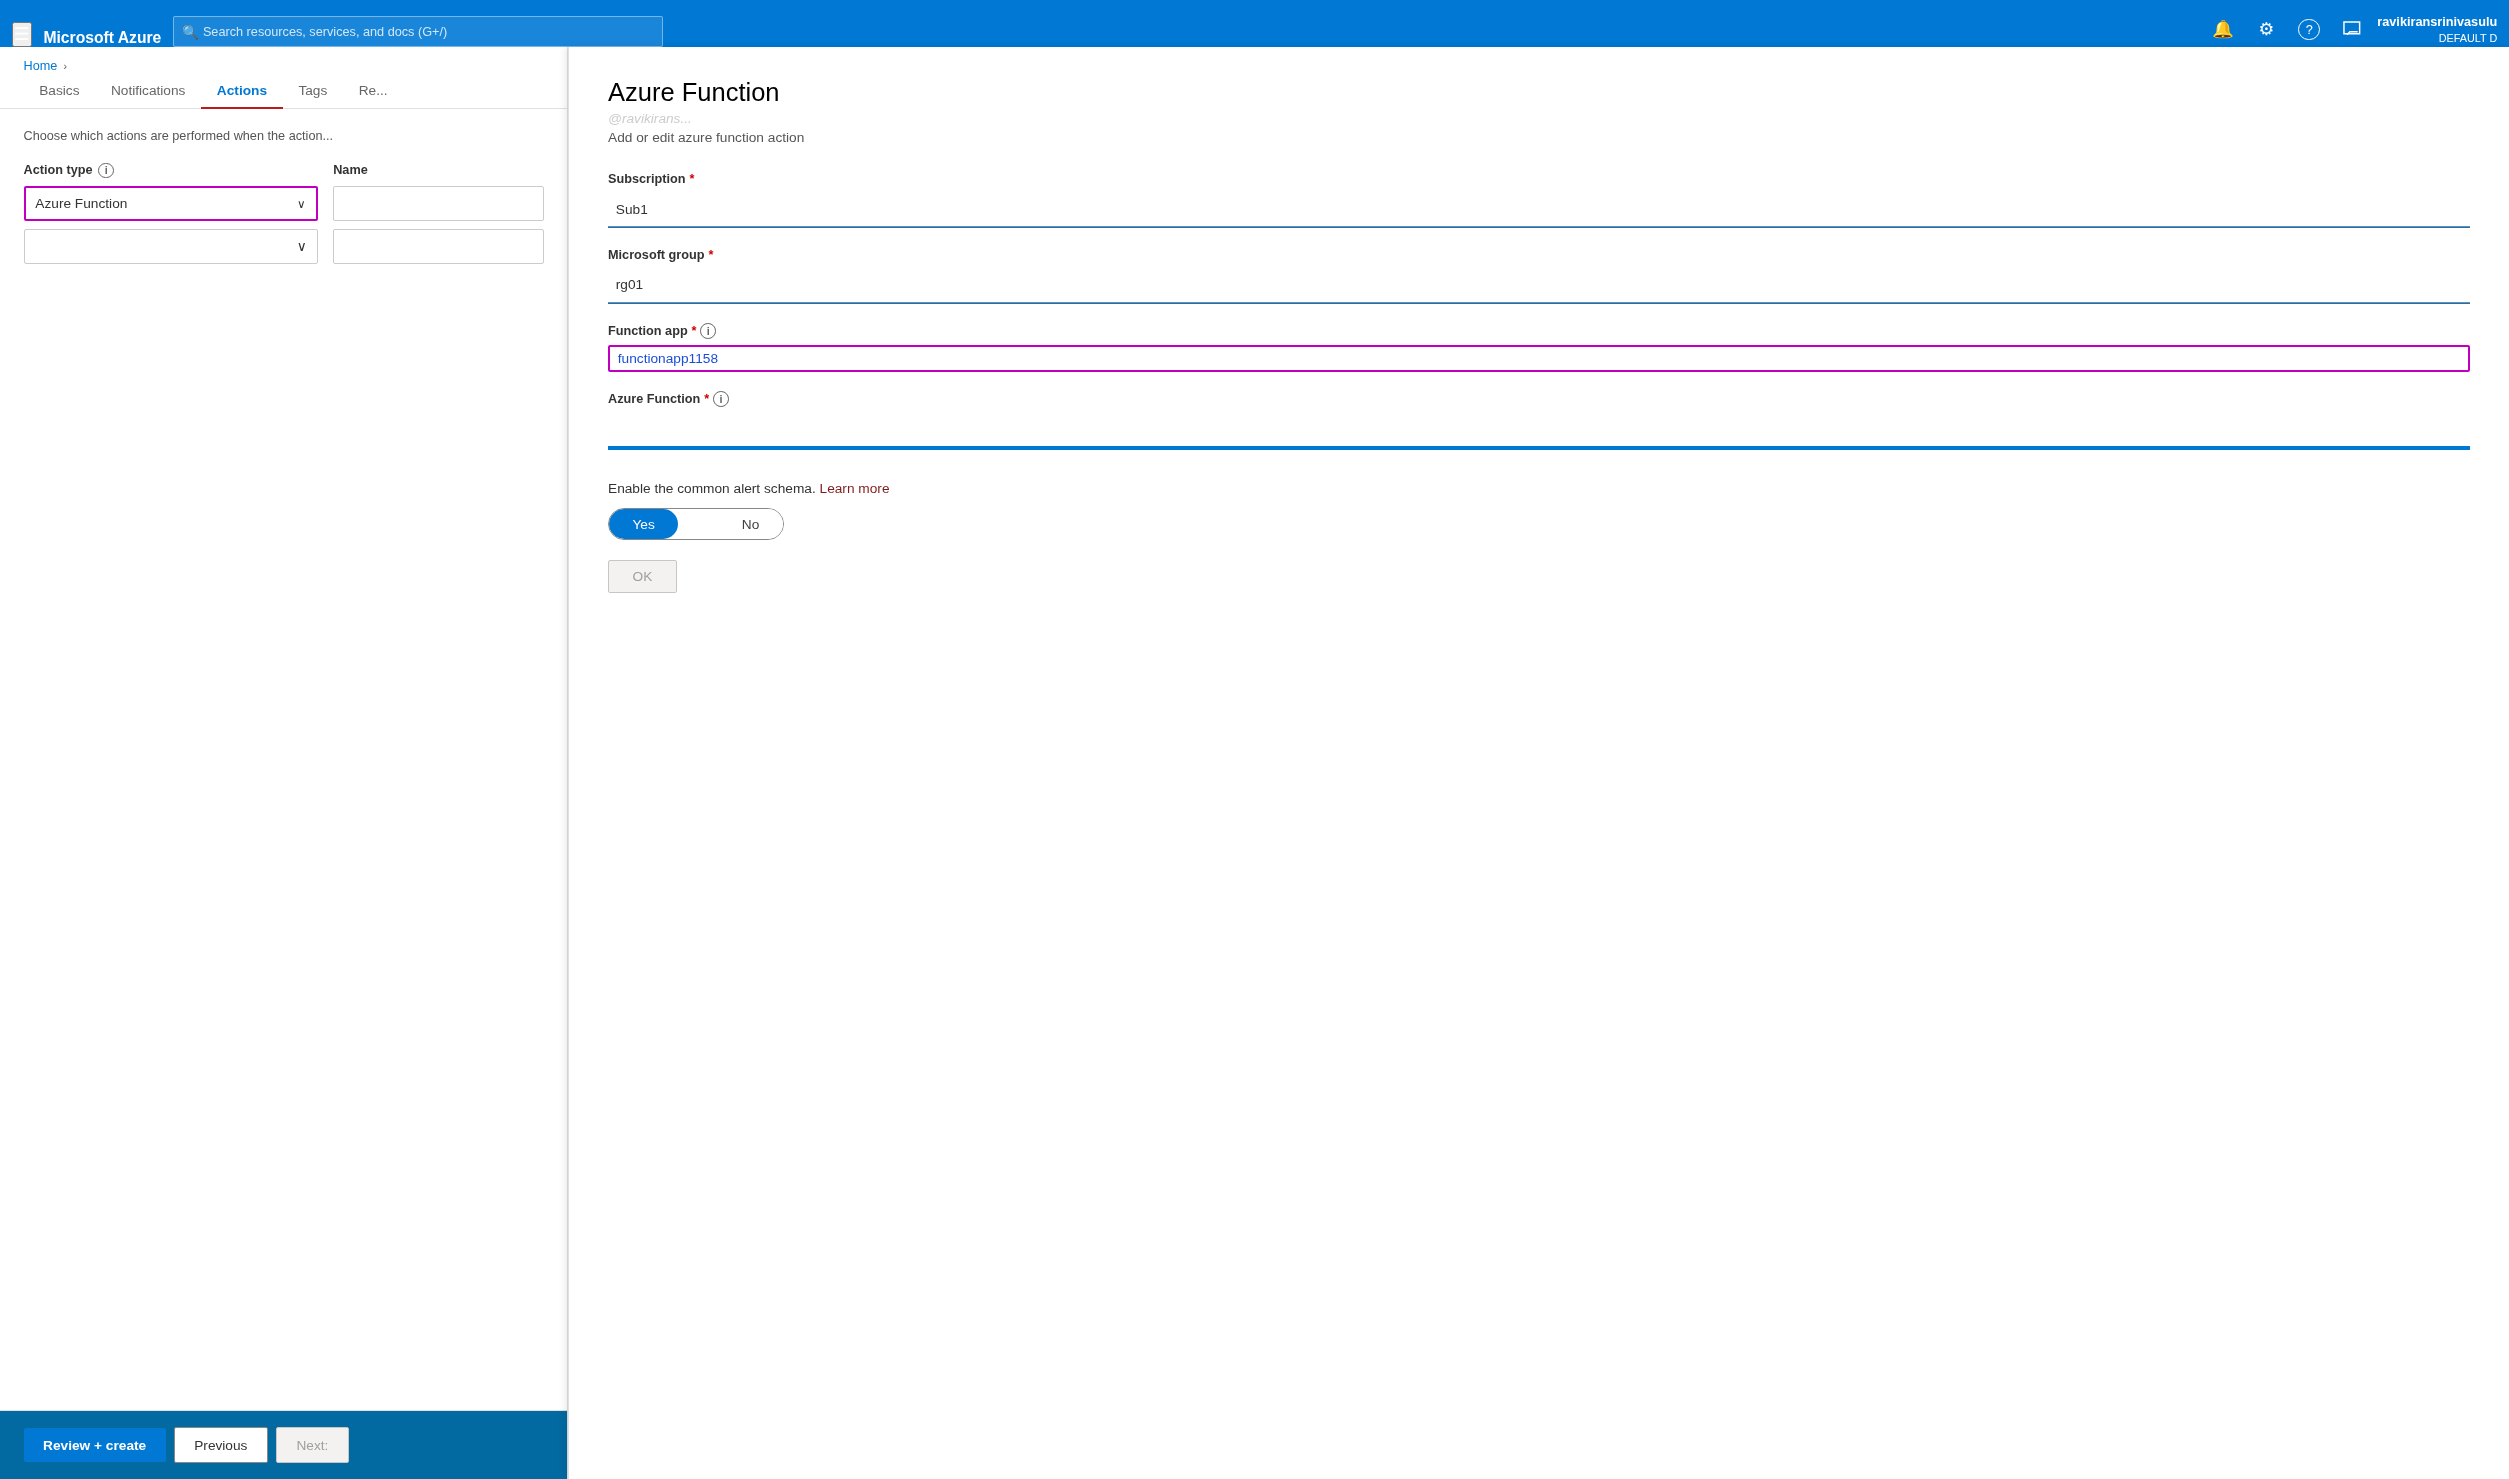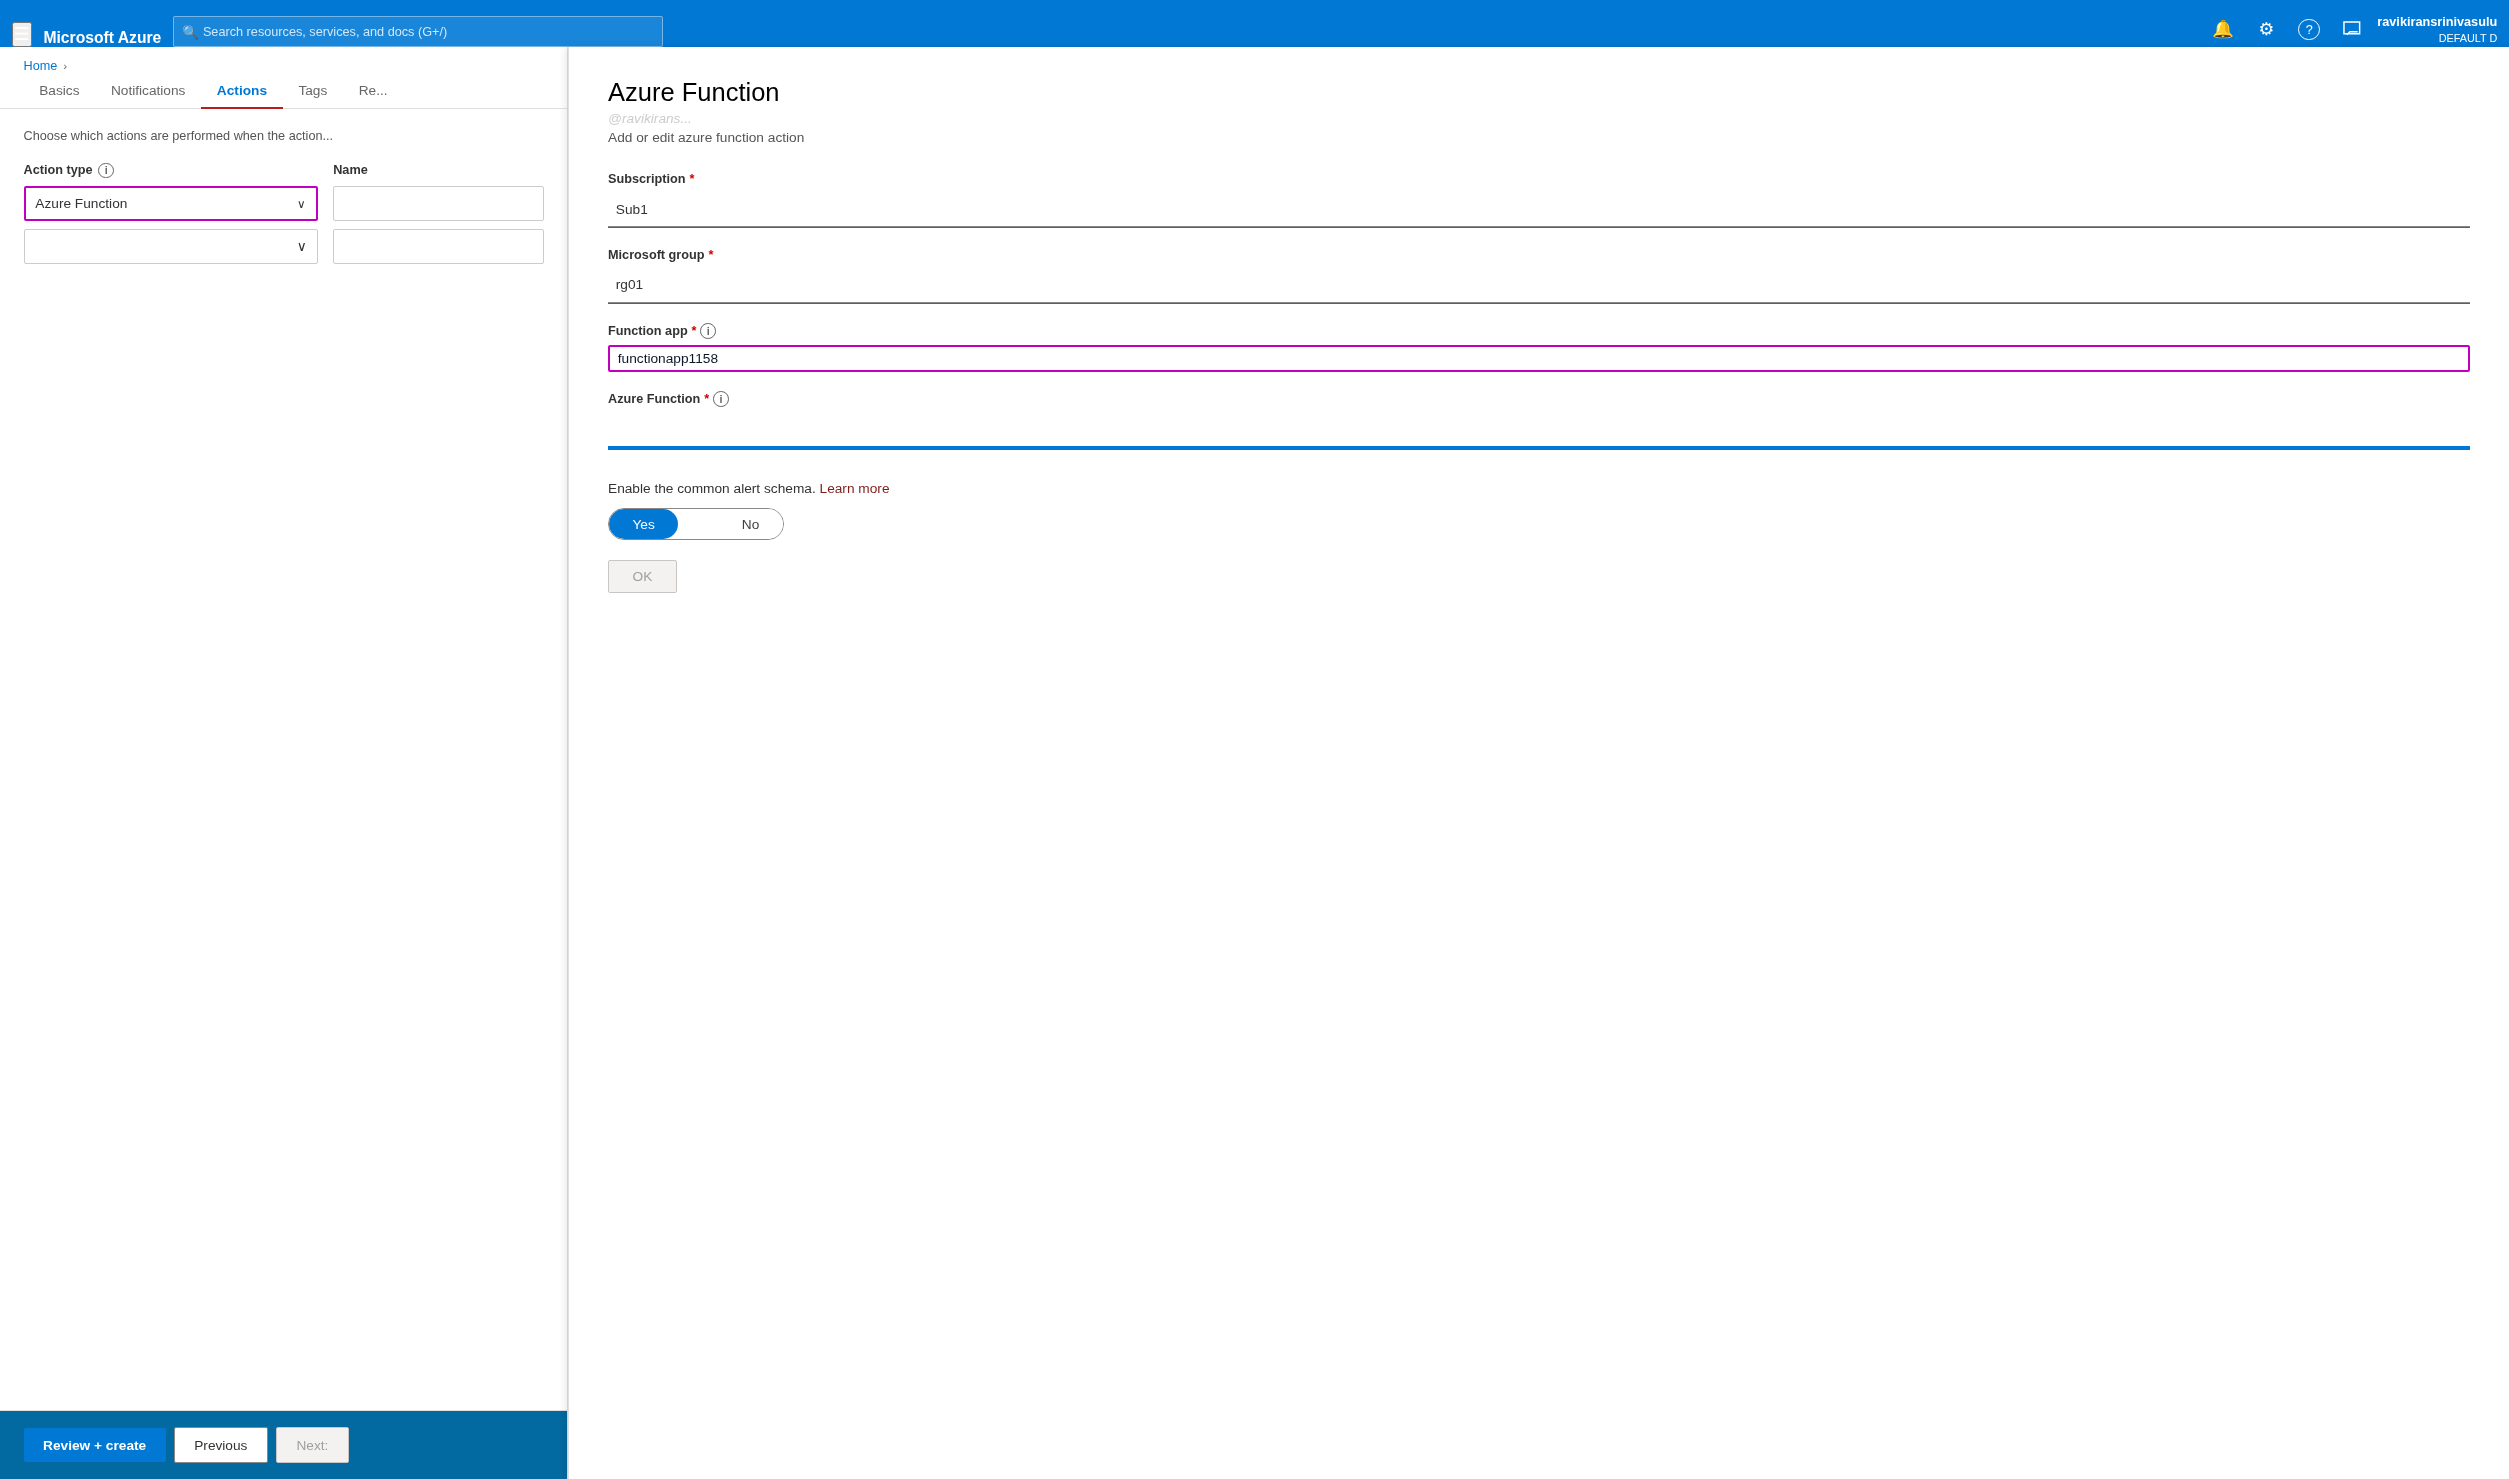--- a/index.html
+++ b/index.html
@@ -461,21 +461,21 @@
       <div style="border-bottom: 1px solid #0078d4;"></div>
     </div>
 
     <div class="form-field">
       <div class="form-label">
         <span>Function app</span>
         <span class="required-star">*</span>
         <span class="info-icon">i</span>
       </div>
       <div style="border: 2px solid #c000c0; border-radius: 2px; padding: 3.9px 7.8px; background: white;">
-        <input style="border: none; outline: none; width: 100%; font-size: 13.7px; color: #0f172a;" type="text" value="functionapp1158">
+        <input style="border: none; outline: none; width: 100%; font-size: 13.7px; color: #1d4ed8;" type="text" value="functionapp1158">
       </div>
     </div>
 
     <div class="form-field">
       <div class="form-label">
         <span>Azure Function</span>
         <span class="required-star">*</span>
         <span class="info-icon">i</span>
       </div>
       <input class="form-input blue-focus" type="text" style="">

